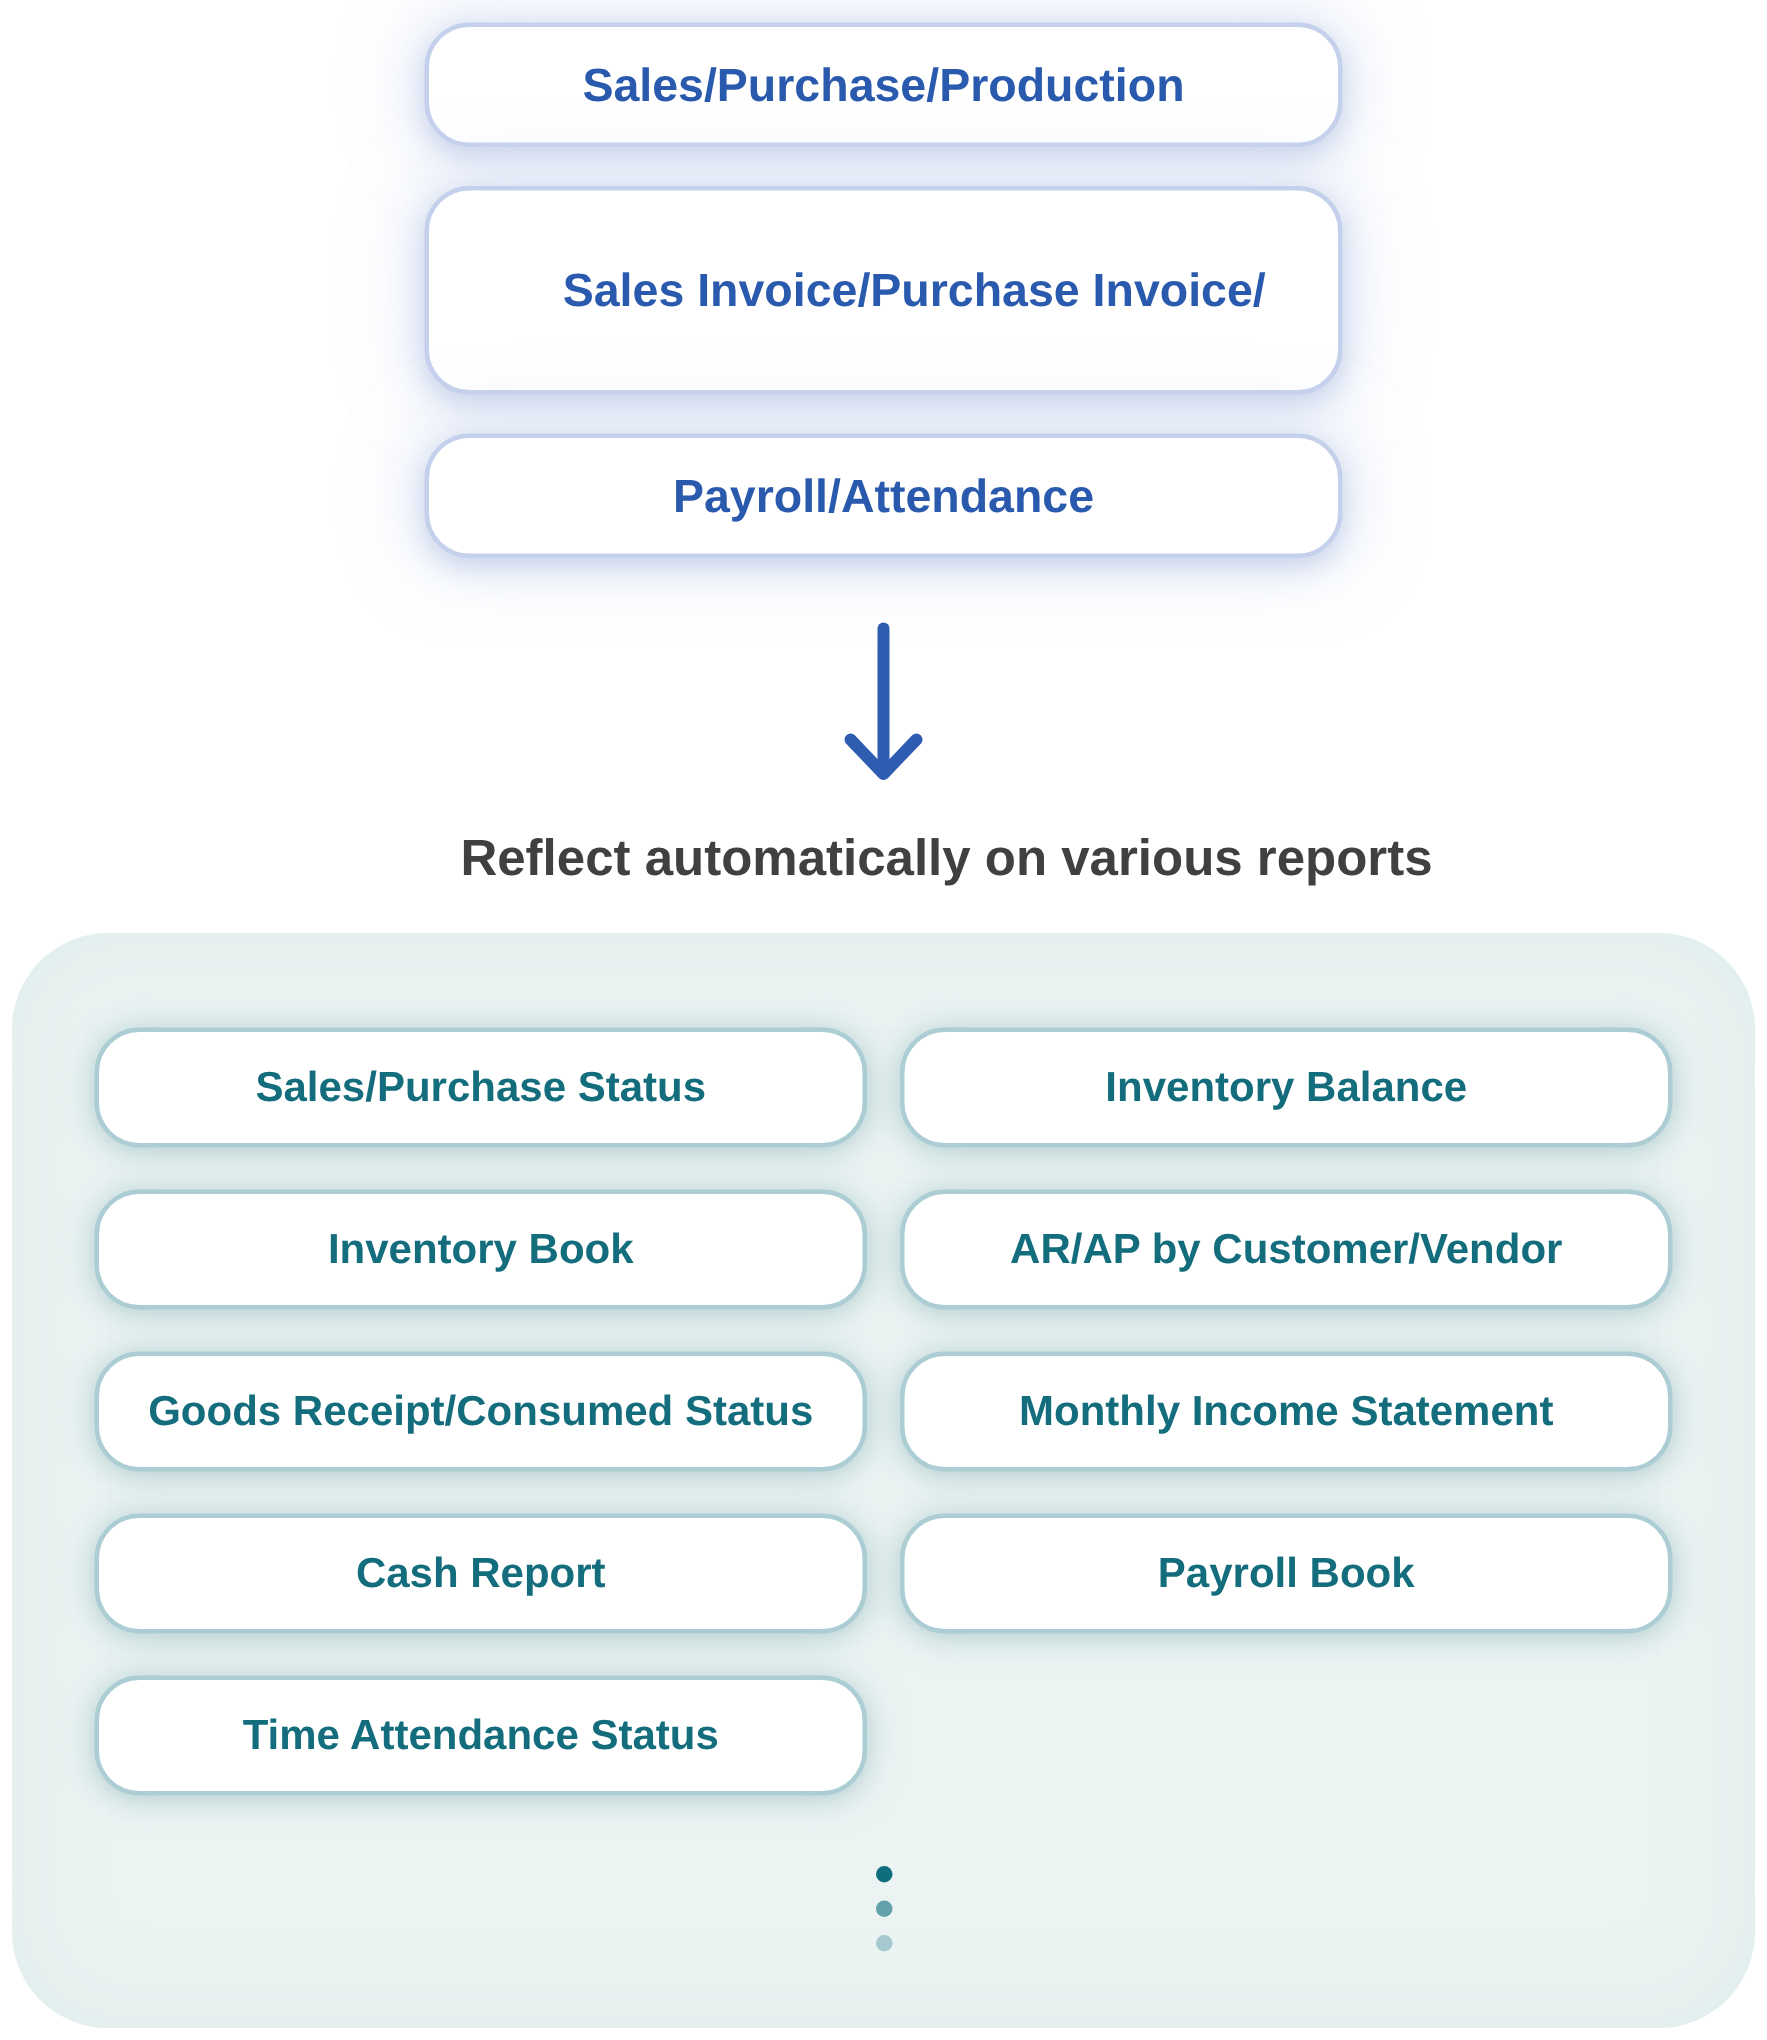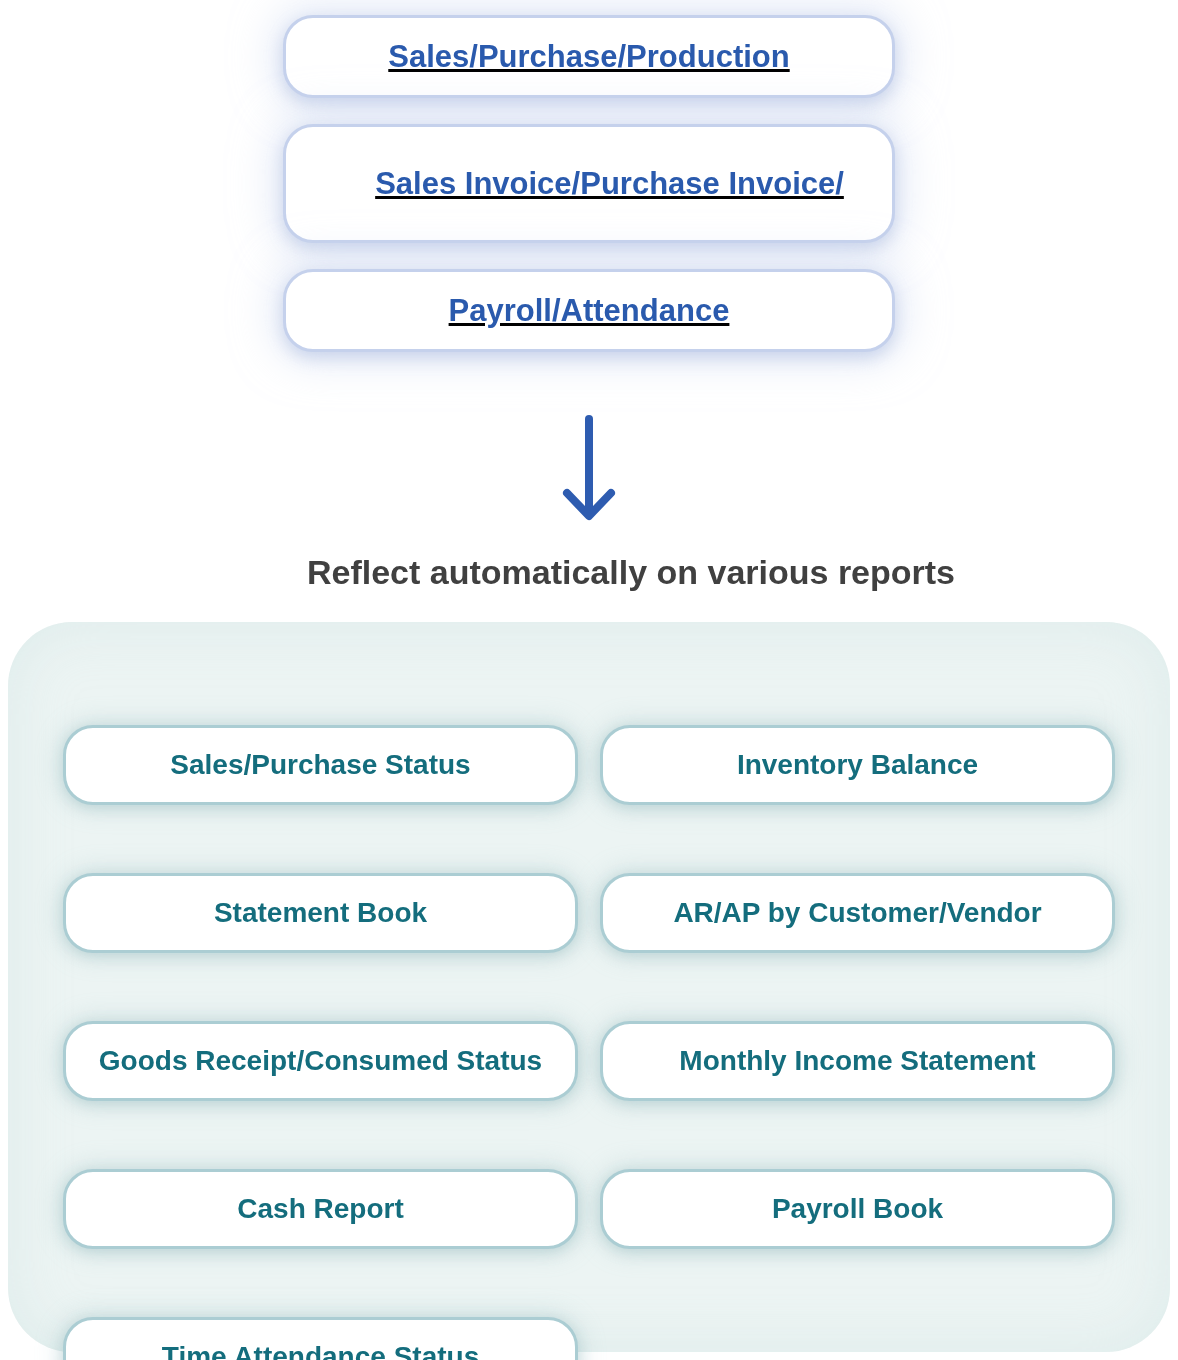--- a/index.html
+++ b/index.html
@@ -7,34 +7,34 @@
     width:1178px;height:1360px;
     background:#ffffff;
     font-family:"Liberation Sans","DejaVu Sans",sans-serif;
     -webkit-font-smoothing:antialiased;
   }
   .stage{position:relative;width:1178px;height:1360px;background:#ffffff;overflow:hidden;}
 
   
   .flow{
     position:absolute;top:15px;left:50%;transform:translateX(-50%);
-    width:612px;display:flex;flex-direction:column;gap:26px;text-decoration:underline;
+    width:612px;display:flex;flex-direction:column;gap:26px;
   }
   .flow-box{
     box-sizing:border-box;
     background:#ffffff;
     border:3px solid #c5d1ec;
     border-radius:30px;
     display:flex;flex-direction:column;align-items:center;justify-content:center;
     color:#2a5aad;font-weight:700;font-size:31px;line-height:44px;
     text-align:center;
     box-shadow:0 6px 16px rgba(150,170,215,.40), 0 0 42px 10px rgba(206,217,240,.55);
   }
   .flow-box.h1{height:83px;}
-  .flow-box.h2{height:119px;padding-left:41px;}
+  .flow-box.h2{height:139px;padding-left:41px;}
 
   
   .arrow-wrap{
     position:absolute;top:414px;left:50%;transform:translateX(-50%);
     width:56px;height:108px;
   }
   .arrow-wrap svg{display:block;}
 
   
   .heading{
@@ -59,21 +59,20 @@
   .pill{
     box-sizing:border-box;
     height:80px;
     background:#ffffff;
     border:3px solid #abcdd3;
     border-radius:30px;
     display:flex;align-items:center;justify-content:center;
     color:#146d7d;font-size:28px;font-weight:700;
     text-align:center;
     box-shadow:0 3px 14px rgba(120,165,172,.30), 0 0 24px 4px rgba(150,190,195,.28);
-    margin-top:40px;
   }
 
   
   .dots{
     margin-top:47px;
     display:flex;flex-direction:column;align-items:center;gap:12px;
   }
   .dot{width:11px;height:11px;border-radius:50%;}
   .dot-1{background:#0e6e7e;}
   .dot-2{background:#63a0aa;}
@@ -107,21 +106,21 @@
 
   <div class="panel">
     <div class="pill-grid">
       <div class="pill">
         <span>Sales/Purchase Status</span>
       </div>
       <div class="pill">
         <span>Inventory Balance</span>
       </div>
       <div class="pill">
-        <span>Statement Book</span>
+        <span>Inventory Book</span>
       </div>
       <div class="pill">
         <span>AR/AP by Customer/Vendor</span>
       </div>
       <div class="pill">
         <span>Goods Receipt/Consumed Status</span>
       </div>
       <div class="pill">
         <span>Monthly Income Statement</span>
       </div>

